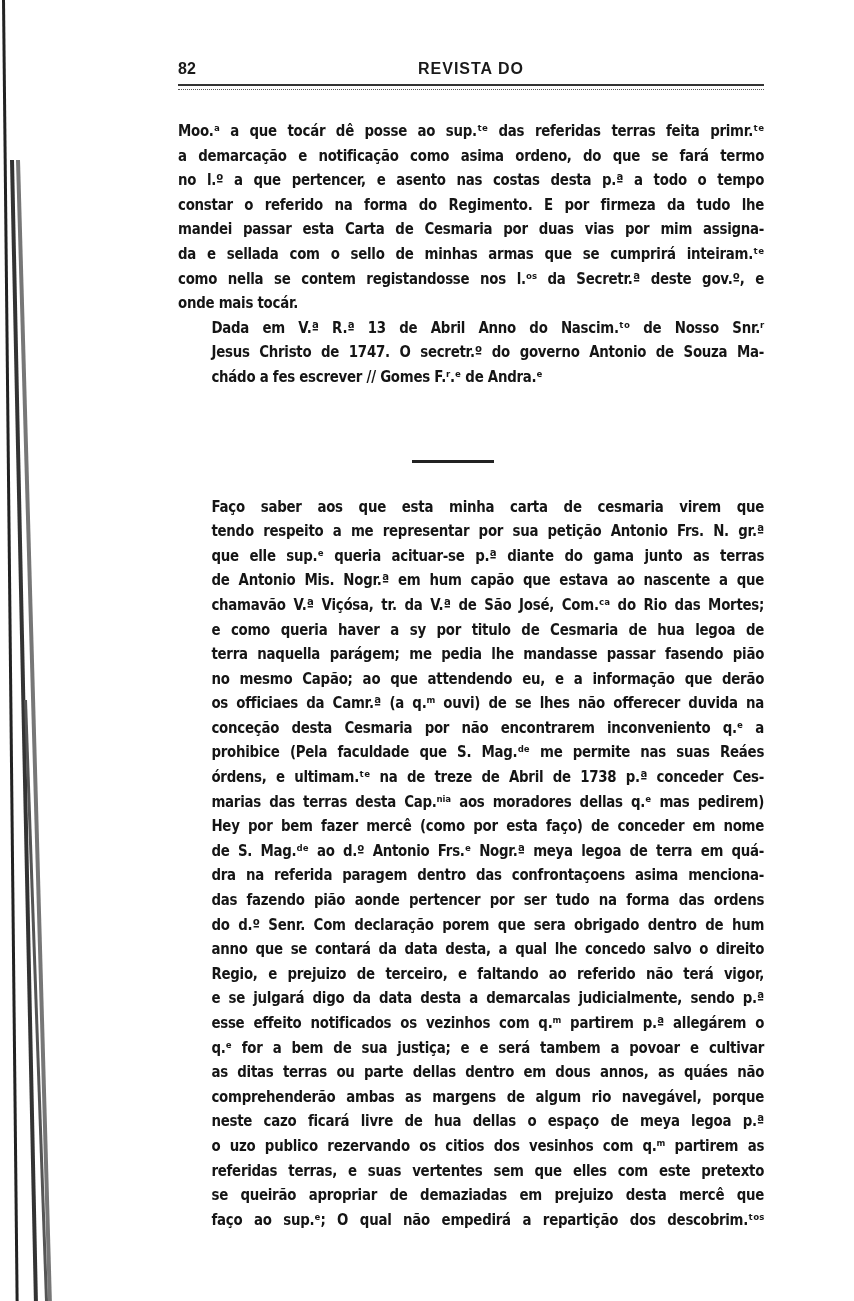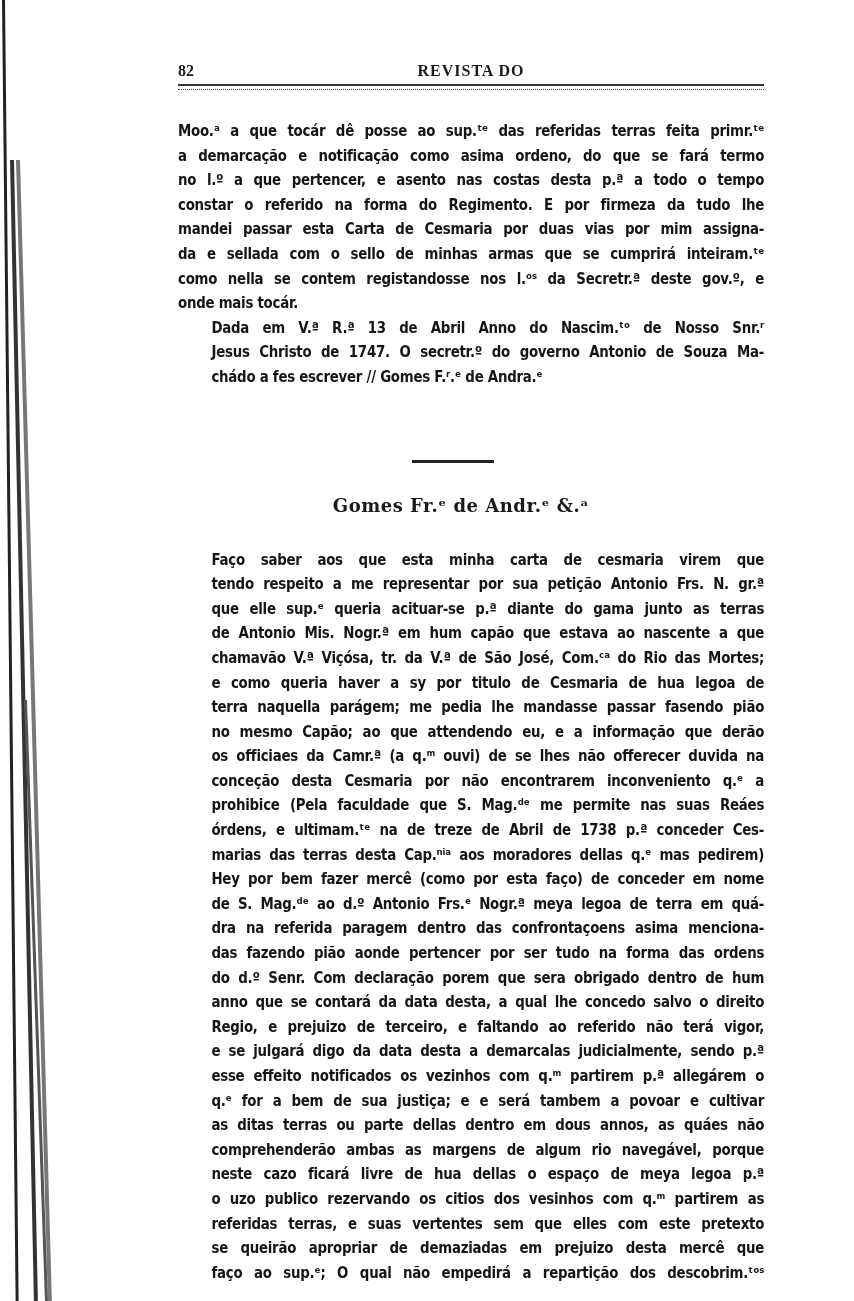--- a/index.html
+++ b/index.html
@@ -11,22 +11,22 @@
     .binding {
       position: absolute; top: 0; left: 0; width: 40px; height: 1301px;
     }
     .binding .l1 { position:absolute; top:0; bottom:0; left:2px; width:3px; background:#222; transform: skewX(0.6deg); transform-origin: top; }
     .binding .l2 { position:absolute; top:160px; bottom:0; left:10px; width:4px; background:#333; transform: skewX(1.2deg); transform-origin: top; }
     .binding .l3 { position:absolute; top:160px; bottom:0; left:16px; width:4px; background:#777; transform: skewX(1.6deg); transform-origin: top; }
     .binding .l4 { position:absolute; top:700px; bottom:0; left:24px; width:3px; background:#555; transform: skewX(2deg); transform-origin: top; }
 
     .page { position: absolute; left: 178px; top: 58px; width: 586px; }
     .running-head {
-      display: flex; justify-content: space-between; align-items: flex-end;
-      font-family: Liberation Serif, serif;
+      display: flex; justify-content: space-between; align-items: center;
+      font-family: Liberation Sans, sans-serif;
       font-weight: bold; font-size: 15px; height: 22px;
     }
     .running-head .title {
       position: absolute; left: 0; right: 0; text-align: center;
       font-size: 16px; letter-spacing: 1px;
     }
     .page-number { font-size: 16px; }
     .head-rule {
       margin-top: 4px; height: 3px;
       border-top: 2px solid #333;
@@ -89,21 +89,20 @@
       </p>
     <p class="para indent" id="b1p2">
         <span class="line">Dada em V.ª R.ª 13 de Abril Anno do Nascim.ᵗᵒ de Nosso Snr.ʳ</span>
         <span class="line">Jesus Christo de 1747. O secretr.º do governo Antonio de Souza Ma-</span>
         <span class="line last">chádo a fes escrever // Gomes F.ʳ.ᵉ de Andra.ᵉ</span>
       </p>
   </div>
 
   <div class="divider"></div>
 
-  <div class="section-title">Gomes Fr.ᵉ de Andr.ᵉ &amp;.ᵃ</div>
 
   <div class="text block2">
     <p class="para indent" id="b2p1">
         <span class="line">Faço saber aos que esta minha carta de cesmaria virem que</span>
         <span class="line">tendo respeito a me representar por sua petição Antonio Frs. N. gr.ª</span>
         <span class="line">que elle sup.ᵉ queria acituar-se p.ª diante do gama junto as terras</span>
         <span class="line">de Antonio Mis. Nogr.ª em hum capão que estava ao nascente a que</span>
         <span class="line">chamavão V.ª Viçósa, tr. da V.ª de São José, Com.ᶜᵃ do Rio das Mortes;</span>
         <span class="line">e como queria haver a sy por titulo de Cesmaria de hua legoa de</span>
         <span class="line">terra naquella parágem; me pedia lhe mandasse passar fasendo pião</span>

